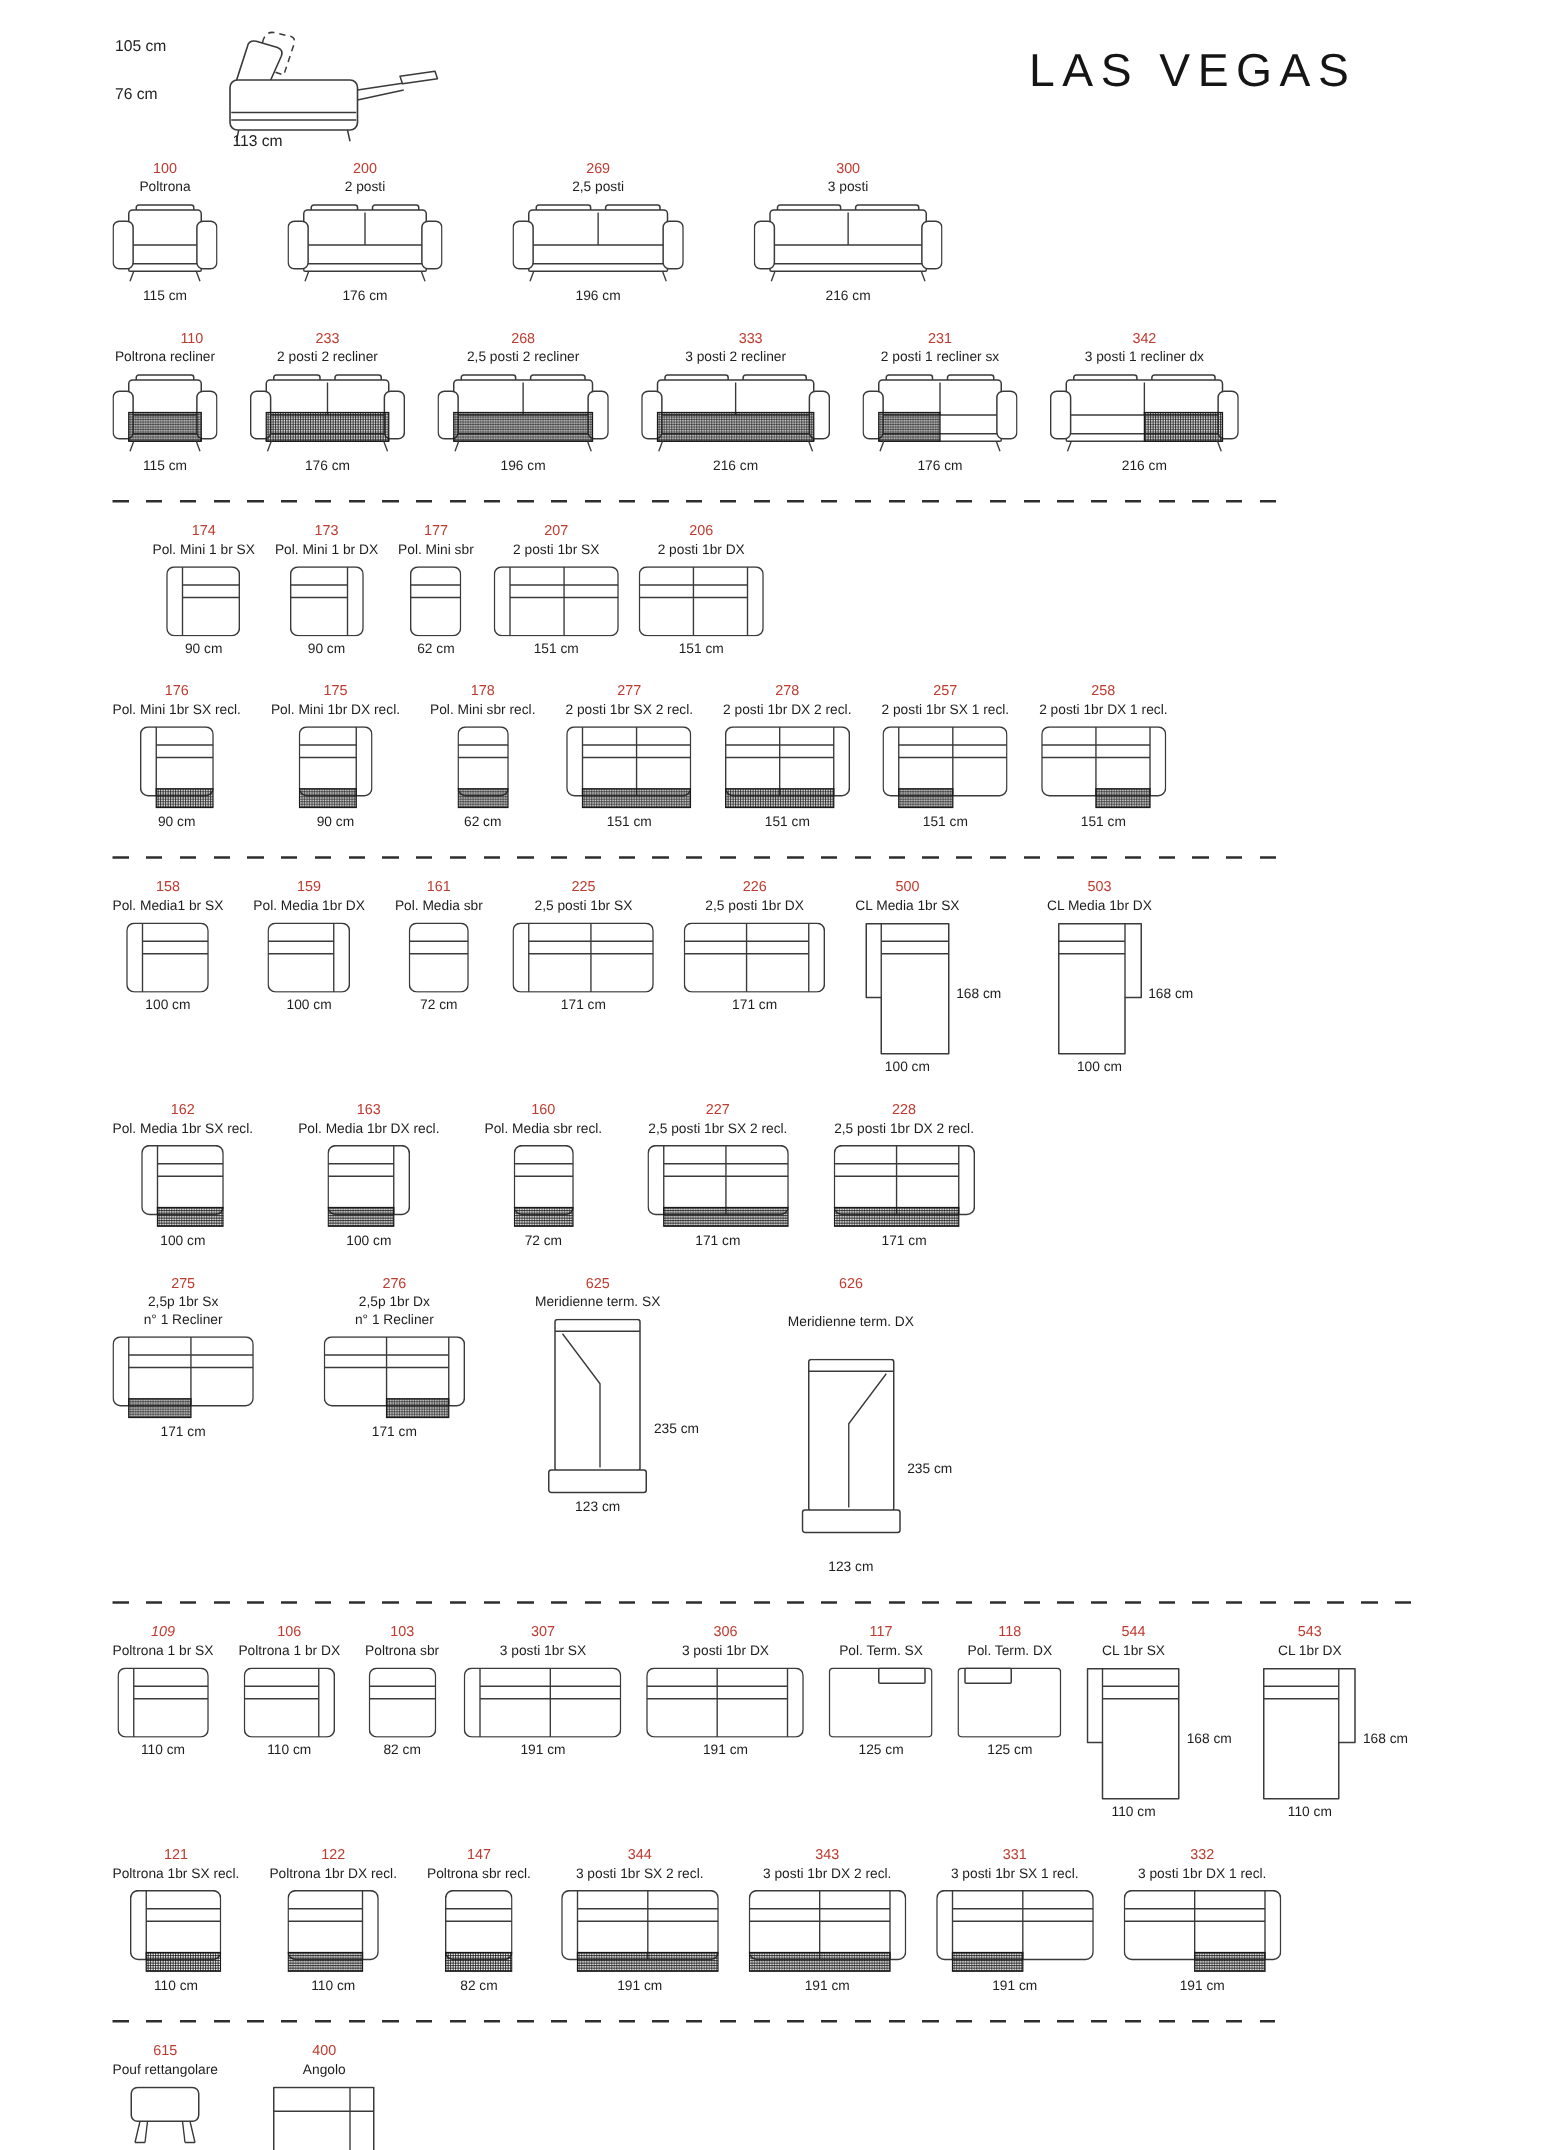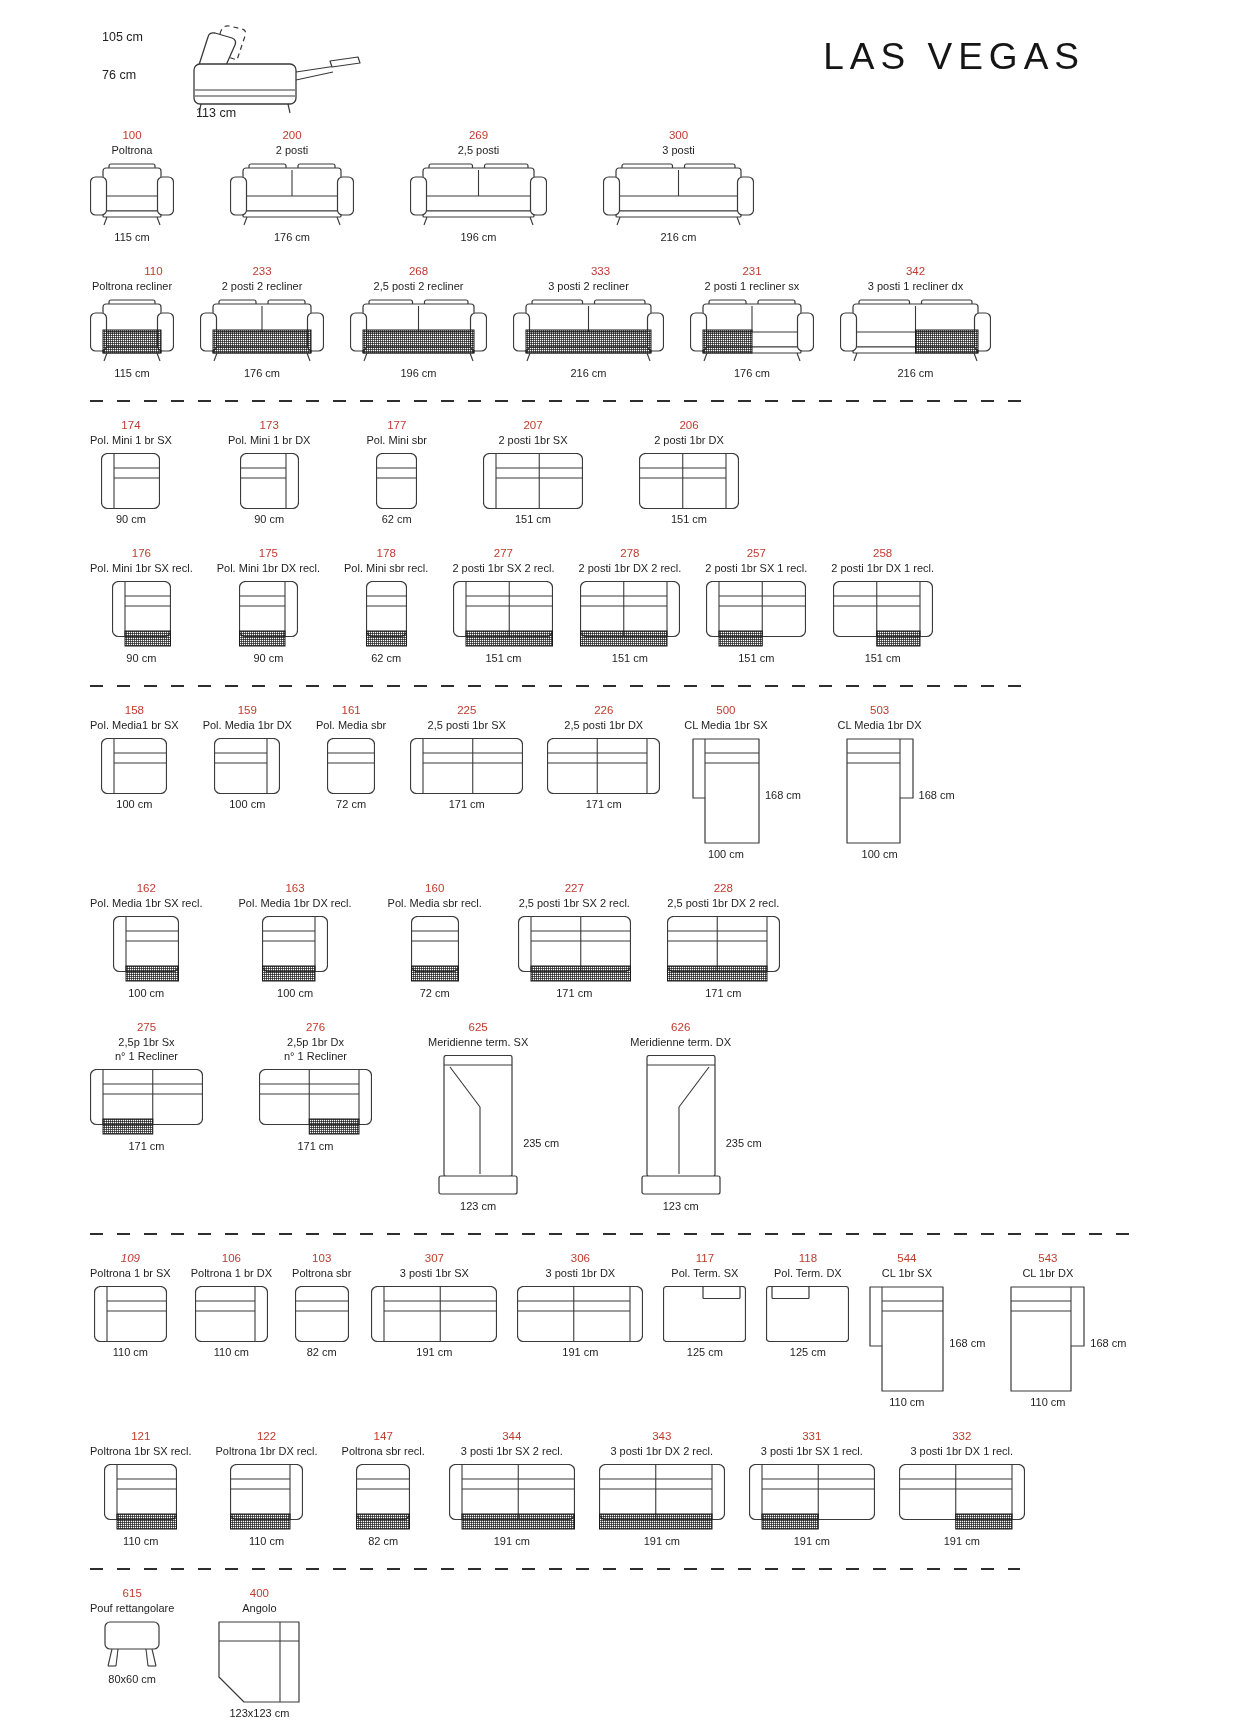--- a/index.html
+++ b/index.html
@@ -1,20 +1,20 @@
 <!DOCTYPE html>
 <html><head>
 <meta charset="utf-8">
 <style>
   *{margin:0;padding:0;box-sizing:border-box}
   html,body{width:1250px;height:1720px}
   body{background:#fff;font-family:"Liberation Sans",sans-serif;color:#222;position:relative;overflow:hidden}
   .page{position:absolute;inset:0}
   .title{position:absolute;top:36px;right:165px;font-size:37px;font-weight:400;letter-spacing:6px;color:#151515;white-space:nowrap}
-  .hero{position:absolute;top:18px;left:88px;width:330px;height:112px}
+  .hero{position:absolute;top:18px;left:78px;width:330px;height:112px}
   .hero .lbl{position:absolute;font-size:12.5px;color:#222;white-space:nowrap}
   .hero svg{display:block;margin:2px 0 0 88px}
   #rows{position:absolute;top:128px;left:90px;right:30px}
   .row{display:flex;align-items:flex-start;margin-bottom:20px}
   .item{display:flex;flex-direction:column;align-items:center;flex:0 0 auto}
   .code{font-size:11.5px;margin-bottom:1px;line-height:14px}
   .label{font-size:11px;white-space:nowrap;line-height:14px;color:#1e1e1e}
   .diagwrap{position:relative;margin-top:6px}
   .dim{font-size:11px;margin-top:3px;line-height:14px;color:#1e1e1e}
   .side{position:absolute;left:calc(100% + 5px);white-space:nowrap;font-size:11px;color:#1e1e1e}
@@ -287,21 +287,21 @@
               <rect x="134.5" y="14" width="16" height="38" rx="5" fill="#fff" stroke="#3a3a3a" stroke-width="1.2"></rect>
               <rect x="75.5" y="31" width="62.5" height="23" fill="url(#p10)" stroke="#1a1a1a" stroke-width="1"></rect>
               <line x1="17" y1="54" x2="14" y2="62" stroke="#3a3a3a" stroke-width="1.1"></line>
               <line x1="134" y1="54" x2="137" y2="62" stroke="#3a3a3a" stroke-width="1.1"></line>
             </svg>
           </div>
           <div class="dim">216 cm</div>
         </div>
       </div>
       <div class="divider" style="width: 945px;"></div>
-      <div class="row" style="gap: 56px;">
+      <div class="row" style="gap: 16px; margin-left: 32px;">
         <div class="item">
           <div class="code" style="color: rgb(191, 59, 47);">174</div>
           <div class="label">Pol. Mini 1 br SX</div>
           <div class="diagwrap">
             <svg width="59" height="56" viewBox="0 0 59 56">
               <defs>
                 <pattern id="p11" width="4" height="4" patternUnits="userSpaceOnUse">
                   <path d="M0 .5H4M0 2.5H4M.5 0V4M2.5 0V4" stroke="#1a1a1a" stroke-width=".7"></path>
                 </pattern>
               </defs>
@@ -810,21 +810,21 @@
               </defs>
               <rect x="6" y="0.5" width="68" height="121" rx="2" fill="#fff" stroke="#3a3a3a" stroke-width="1.2"></rect>
               <rect x="1" y="121" width="78" height="18" rx="2" fill="#fff" stroke="#3a3a3a" stroke-width="1.2"></rect>
               <line x1="6" y1="10" x2="74" y2="10" stroke="#3a3a3a" stroke-width="1.1"></line>
               <path d="M12,12 L42,52 L42,119" fill="none" stroke="#3a3a3a" stroke-width="1.1" stroke-linejoin="round"></path>
             </svg>
             <div class="side" style="top:58%">235 cm</div>
           </div>
           <div class="dim">123 cm</div>
         </div>
-        <div class="item" style="margin-right: 46px;">
+        <div class="item" style="margin-right: 46px; gap: 16px;">
           <div class="code" style="color: rgb(191, 59, 47);">626</div>
           <div class="label">Meridienne term. DX</div>
           <div class="diagwrap">
             <svg width="80" height="141" viewBox="0 0 80 141">
               <defs>
                 <pattern id="p38" width="4" height="4" patternUnits="userSpaceOnUse">
                   <path d="M0 .5H4M0 2.5H4M.5 0V4M2.5 0V4" stroke="#1a1a1a" stroke-width=".7"></path>
                 </pattern>
               </defs>
               <rect x="6" y="0.5" width="68" height="121" rx="2" fill="#fff" stroke="#3a3a3a" stroke-width="1.2"></rect>

